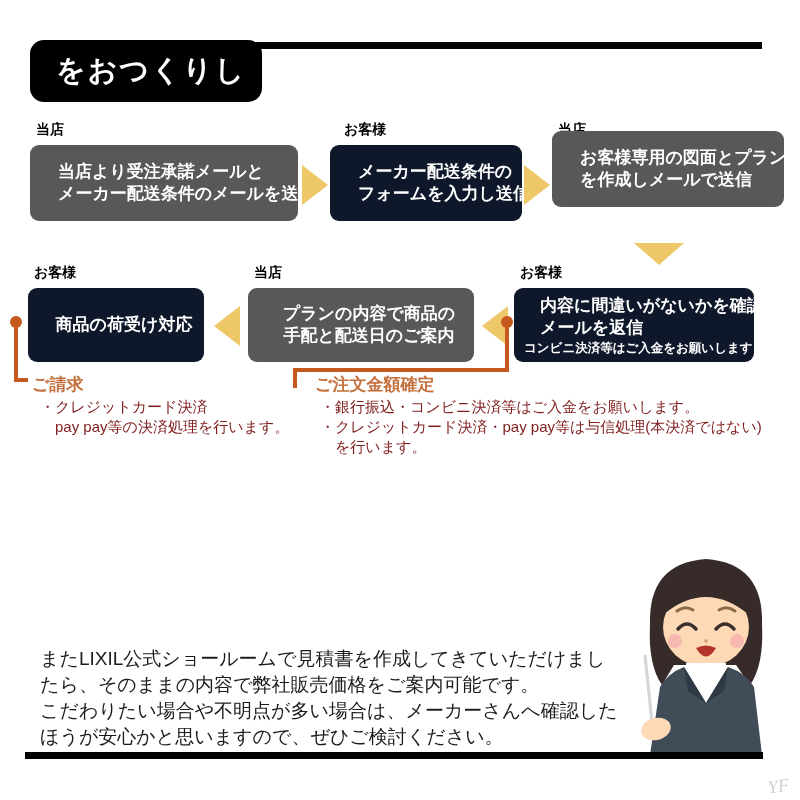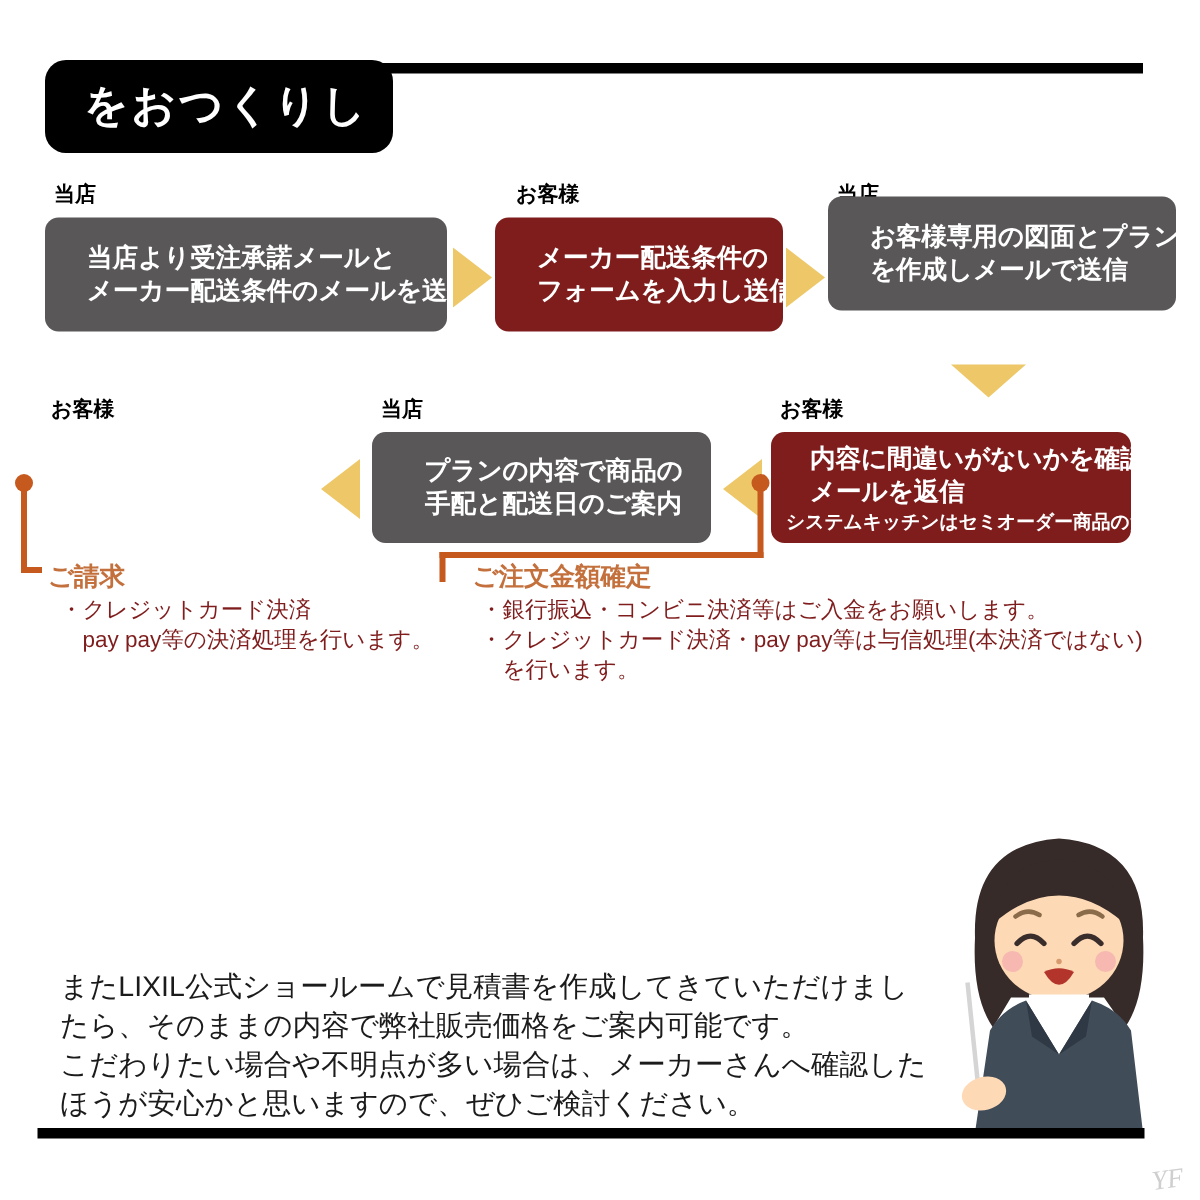--- a/index.html
+++ b/index.html
@@ -14,21 +14,21 @@
   .hline{background:#000;}
 
   
   .actor{font-size:14px;font-weight:bold;color:#000000;}
   .box{border-radius:9px;color:#fff;box-sizing:border-box;
        display:flex;flex-direction:column;justify-content:center;
        padding:4px 12px;}
   .box-main{font-size:17px;font-weight:bold;line-height:22px;white-space:pre;margin-left:16px;}
   .box-note{font-size:12.5px;font-weight:bold;line-height:15px;margin-top:2px;white-space:pre;}
   .gray{background:#595757;}
-  .blue{background:#7f1d1d;}
+  .blue{background:#0f172a;}
   .center{align-items:center;text-align:center;}
 
   
   .tri-r{width:0;height:0;border-top:20px solid transparent;border-bottom:20px solid transparent;
          border-left:26px solid #eec868;}
   .tri-l{width:0;height:0;border-top:20px solid transparent;border-bottom:20px solid transparent;
          border-right:26px solid #eec868;}
   .tri-d{width:0;height:0;border-left:25px solid transparent;border-right:25px solid transparent;
          border-top:22px solid #eec868;}
 
@@ -75,34 +75,37 @@
     <div class="box-main">お客様専用の図面とプラン
 を作成しメールで送信</div>
   </div>
 
   <div class="abs tri-d" style="left:634px;top:243px;"></div>
 
   <div class="abs actor" style="left:520px;top:264px;">お客様</div>
   <div class="abs box blue" style="left:514px;top:288px;width:240px;height:74px;padding:4px 10px;">
     <div class="box-main">内容に間違いがないかを確認し
 メールを返信</div>
-    <div class="box-note">システムキッチンはセミオーダー商品のため</div>
+    <div class="box-note">コンビニ決済等はご入金をお願いします</div>
   </div>
 
   <div class="abs tri-l" style="left:482px;top:306px;"></div>
 
   <div class="abs actor" style="left:254px;top:264px;">当店</div>
   <div class="abs box gray center" style="left:248px;top:288px;width:226px;height:74px;">
     <div class="box-main">プランの内容で商品の
 手配と配送日のご案内</div>
   </div>
 
   <div class="abs tri-l" style="left:214px;top:306px;"></div>
 
   <div class="abs actor" style="left:34px;top:264px;">お客様</div>
+  <div class="abs box blue center" style="left:28px;top:288px;width:176px;height:74px;">
+    <div class="box-main">商品の荷受け対応</div>
+  </div>
 
   <div class="abs odot" style="left:10px;top:316px;"></div>
   <div class="abs oline" style="left:14px;top:327px;width:4px;height:55px;"></div>
   <div class="abs oline" style="left:14px;top:378px;width:14px;height:4px;"></div>
   <div class="abs ann-title" style="left:32px;top:373px;">ご請求</div>
   <div class="abs ann-body" style="left:40px;top:397px;">・クレジットカード決済
 　pay pay等の決済処理を行います。</div>
 
   <div class="abs odot" style="left:501px;top:316px;"></div>
   <div class="abs oline" style="left:505px;top:327px;width:4px;height:45px;"></div>

